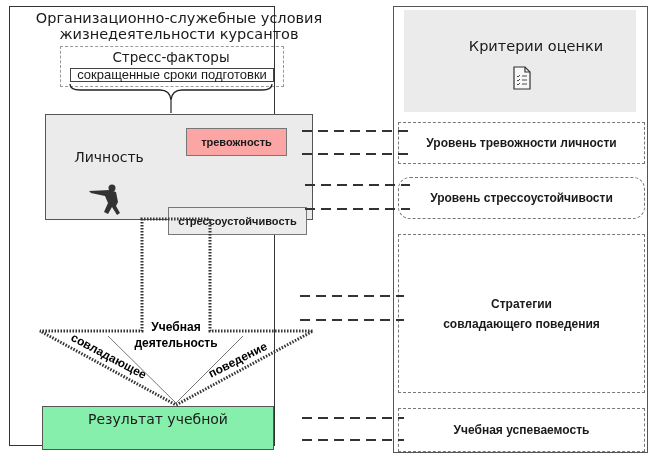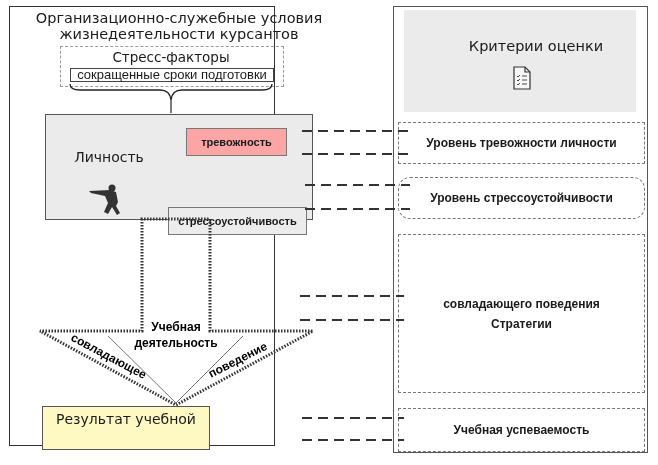--- a/index.html
+++ b/index.html
@@ -8,21 +8,21 @@
   .left-panel{left:9px;top:6px;width:264px;height:438px;border:1px solid #333;}
   .right-panel{left:393px;top:6px;width:253px;height:445px;border:1px solid #555;}
   .title{left:14px;top:10px;width:330px;text-align:center;font-family:"DejaVu Sans",sans-serif;font-size:14.5px;line-height:16px;font-weight:400;}
   .stress-box{left:60px;top:46px;width:222px;height:39px;border:1px dashed #999;}
   .stress-title{left:60px;top:49px;width:222px;text-align:center;font-family:"DejaVu Sans",sans-serif;font-size:13.5px;}
   .stress-item{left:70px;top:68px;width:202px;height:12px;border:1px solid #444;font-family:Liberation Sans, sans-serif;font-size:13px;line-height:12px;text-align:center;white-space:nowrap;}
   .personality{left:45px;top:114px;width:266px;height:104px;background:#ebebeb;border:1px solid #555;}
   .pers-label{left:50px;top:148px;width:118px;text-align:center;font-family:"DejaVu Sans",sans-serif;font-size:14px;line-height:18px;}
   .trait1{left:186px;top:128px;width:99px;height:26px;border:1px solid #777;background:#fca5a5;font-size:11px;font-weight:bold;line-height:26px;text-align:center;}
   .trait2{left:168px;top:183px;width:137px;height:26px;border:1px solid #777;background:#ececec;font-size:11px;font-weight:bold;line-height:26px;text-align:center;margin-top:24px;}
-  .result{left:42px;top:406px;width:168px;height:44px;background:#fef9c3;border:1px solid #555;font-family:"DejaVu Sans",sans-serif;font-size:14px;line-height:19px;text-align:center;padding-top:3px;box-sizing:border-box;}
+  .result{left:42px;top:406px;width:232px;height:44px;background:#86efac;border:1px solid #555;font-family:"DejaVu Sans",sans-serif;font-size:14px;line-height:19px;text-align:center;padding-top:3px;box-sizing:border-box;}
   .crit-head{left:404px;top:10px;width:232px;height:102px;background:#ebebeb;}
   .crit-title{left:404px;top:38px;width:264px;text-align:center;font-family:"DejaVu Sans",sans-serif;font-size:14.5px;}
   .crit-icon{left:513px;top:66px;}
   .cbox{border:1px dashed #777;font-size:12px;font-weight:bold;text-align:center;display:flex;align-items:center;justify-content:center;line-height:20px;}
   .c1{left:398px;top:122px;width:245px;height:40px;}
   .c2{left:398px;top:177px;width:245px;height:40px;border-radius:12px;}
   .c3{left:398px;top:234px;width:245px;height:157px;}
   .c4{left:398px;top:408px;width:245px;height:42px;}
   svg.overlay{position:absolute;left:0;top:0;}
   .arrow-text{font-family:"Liberation Sans",sans-serif;font-weight:bold;font-size:12px;}
@@ -59,22 +59,22 @@
     <path d="M1 1 H12 L17 6 V23 H1 Z" fill="#f7f7f7" stroke="#333" stroke-width="1.2"></path>
     <path d="M12 1 V6 H17" fill="none" stroke="#333" stroke-width="1.2"></path>
     <path d="M4 10 l1 1 l2 -2 M9 10 H14 M4 14 l1 1 l2 -2 M9 14 H14 M4 18 l1 1 l2 -2 M9 18 H14" fill="none" stroke="#333" stroke-width="0.9"></path>
   </svg>
 </div>
 
 <div class="abs cbox c1">Уровень тревожности личности</div>
 <div class="abs cbox c2">Уровень стрессоустойчивости</div>
 <div class="abs cbox c3">
   <div>
+    <div>Стратегии</div>
     <div>совладающего поведения</div>
-    <div>Стратегии</div>
   </div>
 </div>
 <div class="abs cbox c4">Учебная успеваемость</div>
 
 <svg class="overlay" width="658" height="465" viewBox="0 0 658 465">
 
   <path d="M70 84 Q70 90 80 90 L160 90 Q170 90 171 100 Q172 90 182 90 L262 90 Q272 90 272 84" fill="none" stroke="#222" stroke-width="1.3"></path>
   <line x1="171" y1="100" x2="171" y2="113" stroke="#222" stroke-width="1.2"></line>
 
   <g fill="none" stroke="#333" stroke-width="3" stroke-dasharray="1.5 1.5">

